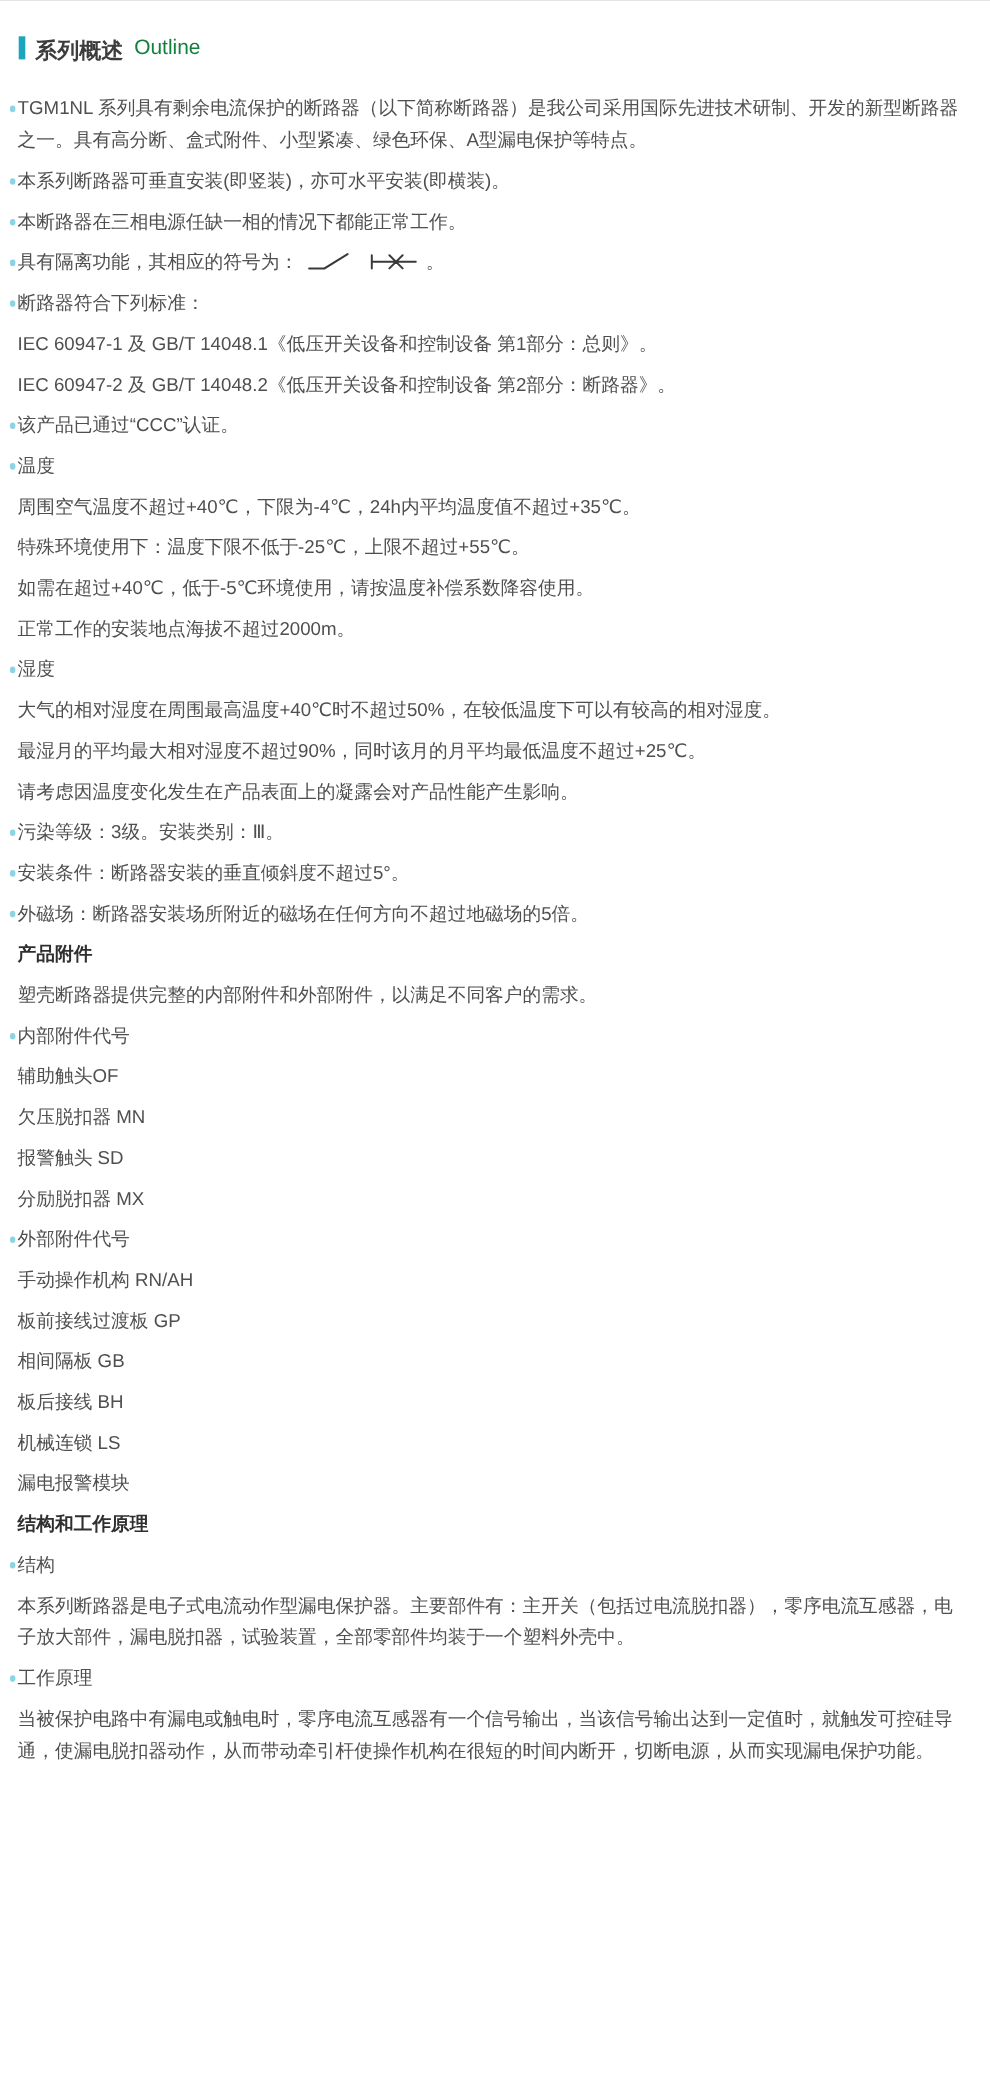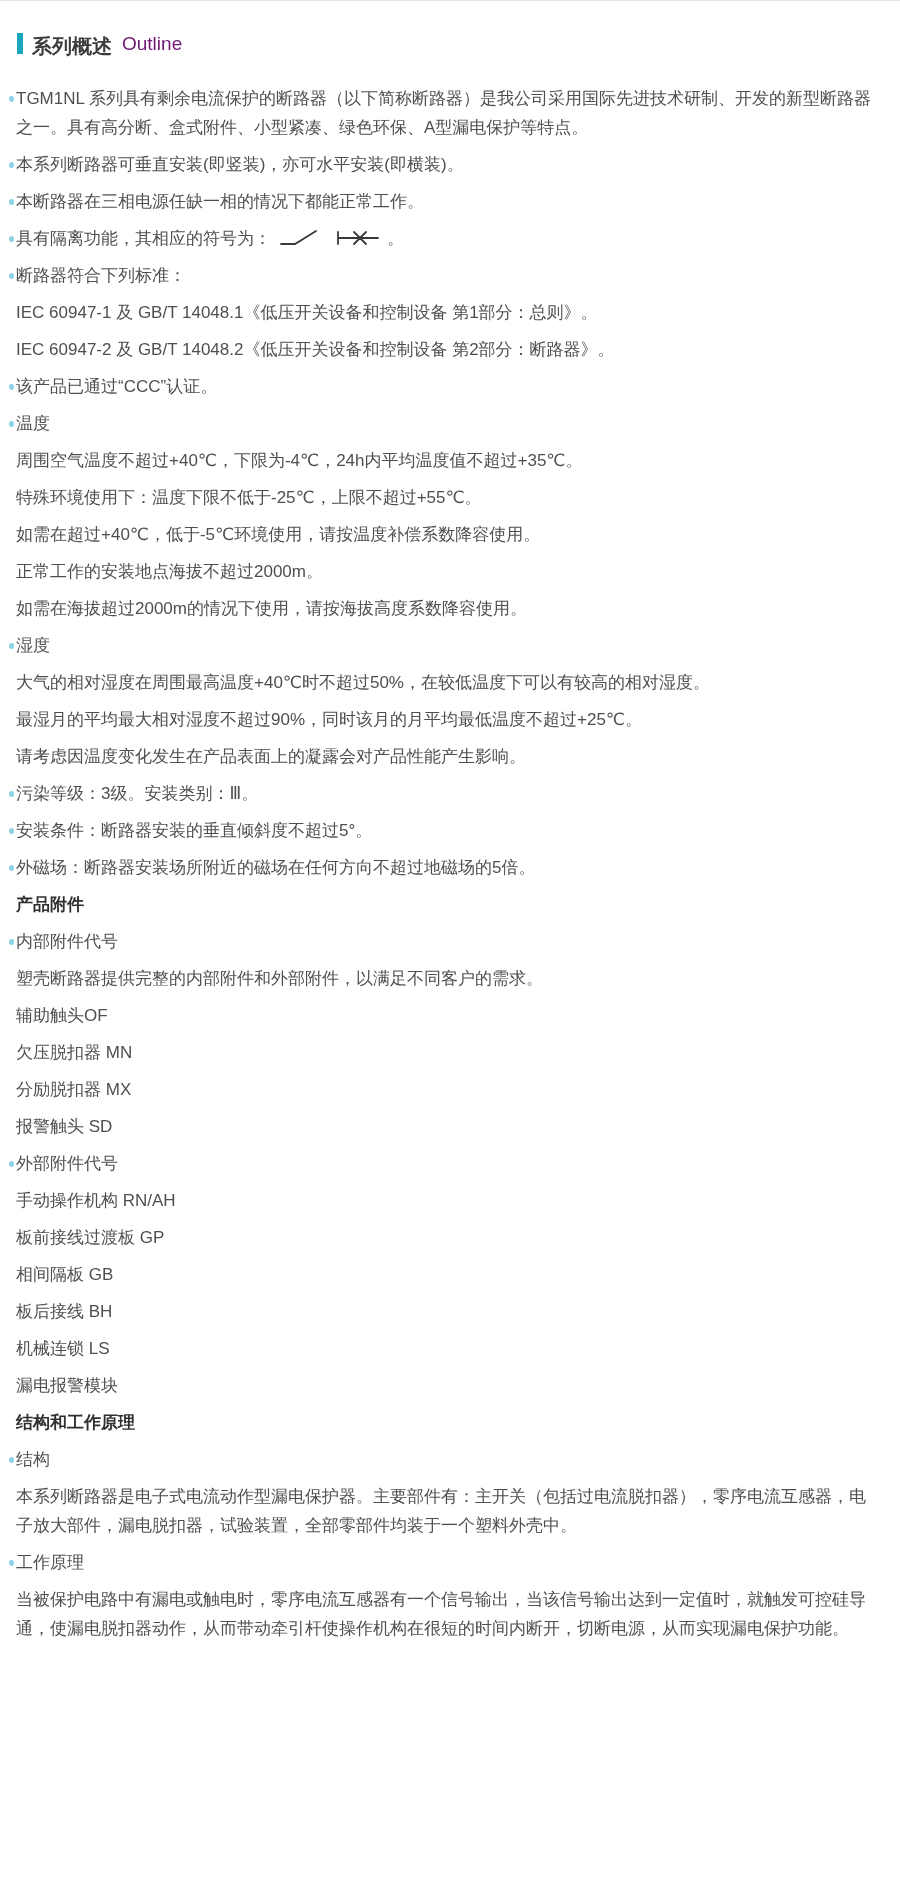--- a/index.html
+++ b/index.html
@@ -23,21 +23,21 @@
     margin-right: 9px;
     flex: 0 0 auto;
   }
   .title-zh {
     font-size: 20px;
     font-weight: bold;
     color: #3c3c3c;
   }
   .title-en {
     font-size: 19px;
-    color: #701a75;
+    color: #15803d;
     margin-left: 10px;
   }
   .content { }
   .line {
     position: relative;
     margin: 0 0 8px 0;
     line-height: 29px;
     font-size: 17px;
     color: #4f4f4f;
     word-break: break-all;
@@ -81,35 +81,34 @@
         </svg><span>。</span></p>
       <p class="line bullet"><span class="dot"></span><span>断路器符合下列标准：</span></p>
       <p class="line plain"><span>IEC 60947-1 及 GB/T 14048.1《低压开关设备和控制设备 第1部分：总则》。</span></p>
       <p class="line plain"><span>IEC 60947-2 及 GB/T 14048.2《低压开关设备和控制设备 第2部分：断路器》。</span></p>
       <p class="line bullet"><span class="dot"></span><span>该产品已通过“CCC”认证。</span></p>
       <p class="line bullet"><span class="dot"></span><span>温度</span></p>
       <p class="line plain"><span>周围空气温度不超过+40℃，下限为-4℃，24h内平均温度值不超过+35℃。</span></p>
       <p class="line plain"><span>特殊环境使用下：温度下限不低于-25℃，上限不超过+55℃。</span></p>
       <p class="line plain"><span>如需在超过+40℃，低于-5℃环境使用，请按温度补偿系数降容使用。</span></p>
       <p class="line plain"><span>正常工作的安装地点海拔不超过2000m。</span></p>
-      <p class="line plain"><span>如需在海拔超过2000m的情况下使用，请按海拔高度系数降容使用。</span></p>
       <p class="line bullet"><span class="dot"></span><span>湿度</span></p>
       <p class="line plain"><span>大气的相对湿度在周围最高温度+40℃时不超过50%，在较低温度下可以有较高的相对湿度。</span></p>
       <p class="line plain"><span>最湿月的平均最大相对湿度不超过90%，同时该月的月平均最低温度不超过+25℃。</span></p>
       <p class="line plain"><span>请考虑因温度变化发生在产品表面上的凝露会对产品性能产生影响。</span></p>
       <p class="line bullet"><span class="dot"></span><span>污染等级：3级。安装类别：Ⅲ。</span></p>
       <p class="line bullet"><span class="dot"></span><span>安装条件：断路器安装的垂直倾斜度不超过5°。</span></p>
       <p class="line bullet"><span class="dot"></span><span>外磁场：断路器安装场所附近的磁场在任何方向不超过地磁场的5倍。</span></p>
       <p class="line heading"><span>产品附件</span></p>
+      <p class="line plain"><span>塑壳断路器提供完整的内部附件和外部附件，以满足不同客户的需求。</span></p>
       <p class="line bullet"><span class="dot"></span><span>内部附件代号</span></p>
-      <p class="line plain"><span>塑壳断路器提供完整的内部附件和外部附件，以满足不同客户的需求。</span></p>
       <p class="line plain"><span>辅助触头OF</span></p>
       <p class="line plain"><span>欠压脱扣器 MN</span></p>
+      <p class="line plain"><span>报警触头 SD</span></p>
       <p class="line plain"><span>分励脱扣器 MX</span></p>
-      <p class="line plain"><span>报警触头 SD</span></p>
       <p class="line bullet"><span class="dot"></span><span>外部附件代号</span></p>
       <p class="line plain"><span>手动操作机构 RN/AH</span></p>
       <p class="line plain"><span>板前接线过渡板 GP</span></p>
       <p class="line plain"><span>相间隔板 GB</span></p>
       <p class="line plain"><span>板后接线 BH</span></p>
       <p class="line plain"><span>机械连锁 LS</span></p>
       <p class="line plain"><span>漏电报警模块</span></p>
       <p class="line heading"><span>结构和工作原理</span></p>
       <p class="line bullet"><span class="dot"></span><span>结构</span></p>
       <p class="line plain"><span>本系列断路器是电子式电流动作型漏电保护器。主要部件有：主开关（包括过电流脱扣器），零序电流互感器，电子放大部件，漏电脱扣器，试验装置，全部零部件均装于一个塑料外壳中。</span></p>

